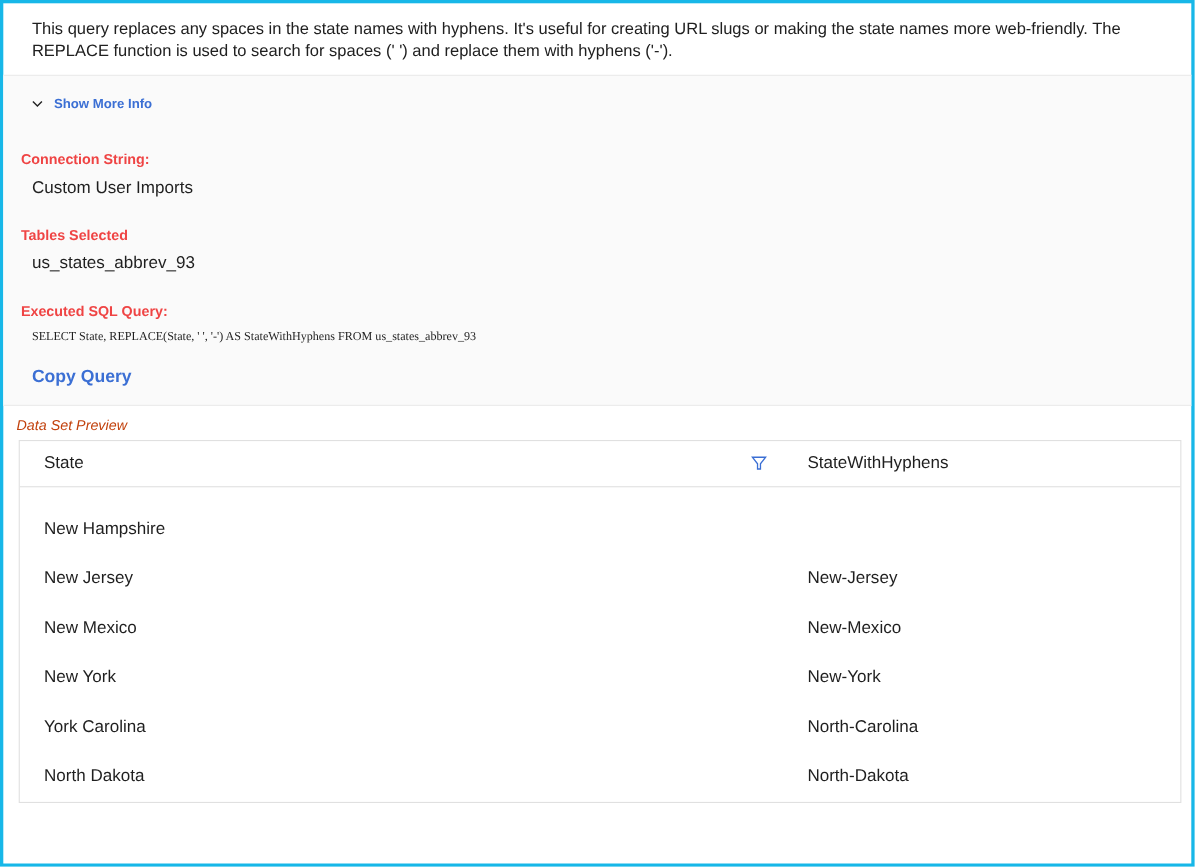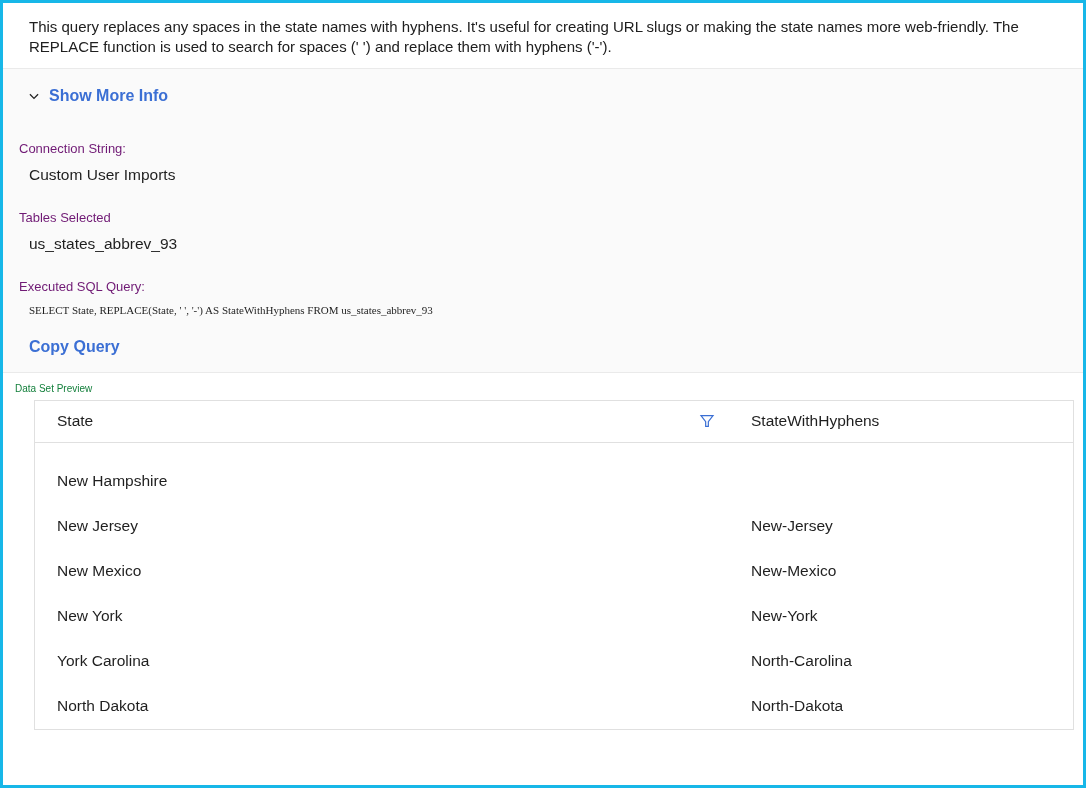--- a/index.html
+++ b/index.html
@@ -26,34 +26,34 @@
     background: #fafafa;
     border-top: 1px solid #eaeaea;
     border-bottom: 1px solid #eaeaea;
     padding: 14px 16px 16px 16px;
   }
   .show-more-row {
     display: flex;
     align-items: center;
     gap: 8px;
     padding: 4px 0 28px 8px;
-    font-size: 16px;
+    font-size: 12px;
     color: #3b6fd4;
     font-weight: 700;
     cursor: pointer;
   }
   .chevron {
     display: inline-block;
     width: 14px; height: 14px;
   }
   .chevron svg { width: 14px; height: 14px; }
   .field-label {
     font-size: 13px;
-    color: #701a75;
-    font-weight: 400;
+    color: #ef4444;
+    font-weight: 700;
     padding: 8px 0 8px 0;
   }
   .field-value {
     font-size: 15.5px;
     color: #1f1f1f;
     padding: 2px 0 18px 10px;
   }
   .sql-value {
     font-size: 11px;
     color: #1f1f1f;
@@ -61,26 +61,27 @@
     font-family: Liberation Serif, serif;
   }
   .copy-link {
     color: #3b6fd4;
     font-weight: 700;
     font-size: 16px;
     padding: 4px 0 0 10px;
     cursor: pointer;
   }
   .preview-label {
-    font-size: 10px;
-    color: #15803d;
+    font-size: 13px;
+    color: #c2410c;
     padding: 10px 0 4px 12px;
+    font-style: italic;
   }
   .table-wrap {
-    margin: 2px 9px 0 31px;
+    margin: 2px 9px 0 14px;
     border: 1px solid #e0e0e0;
   }
   .table-header {
     display: flex;
     align-items: center;
     height: 42px;
     border-bottom: 1px solid #e0e0e0;
     font-size: 15.5px;
     color: #1f1f1f;
   }

